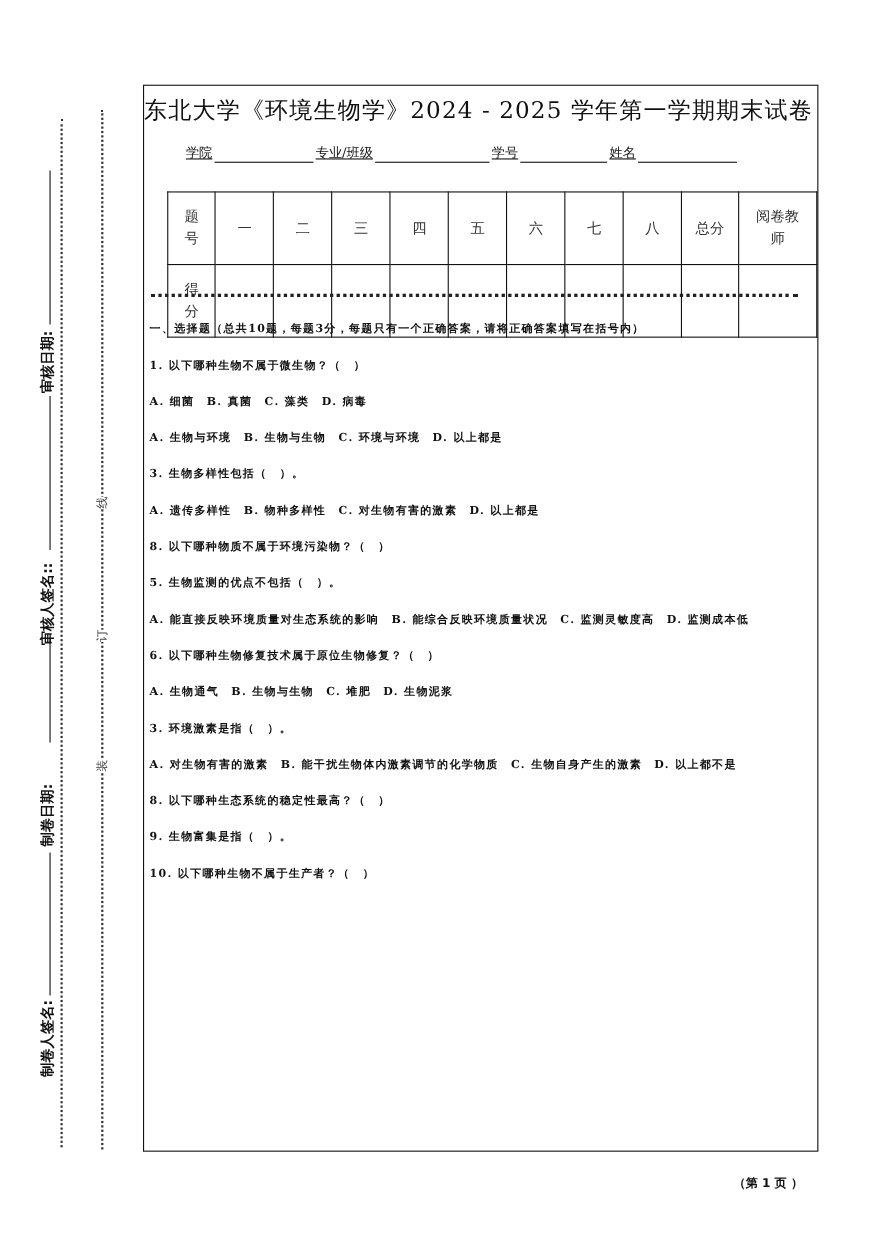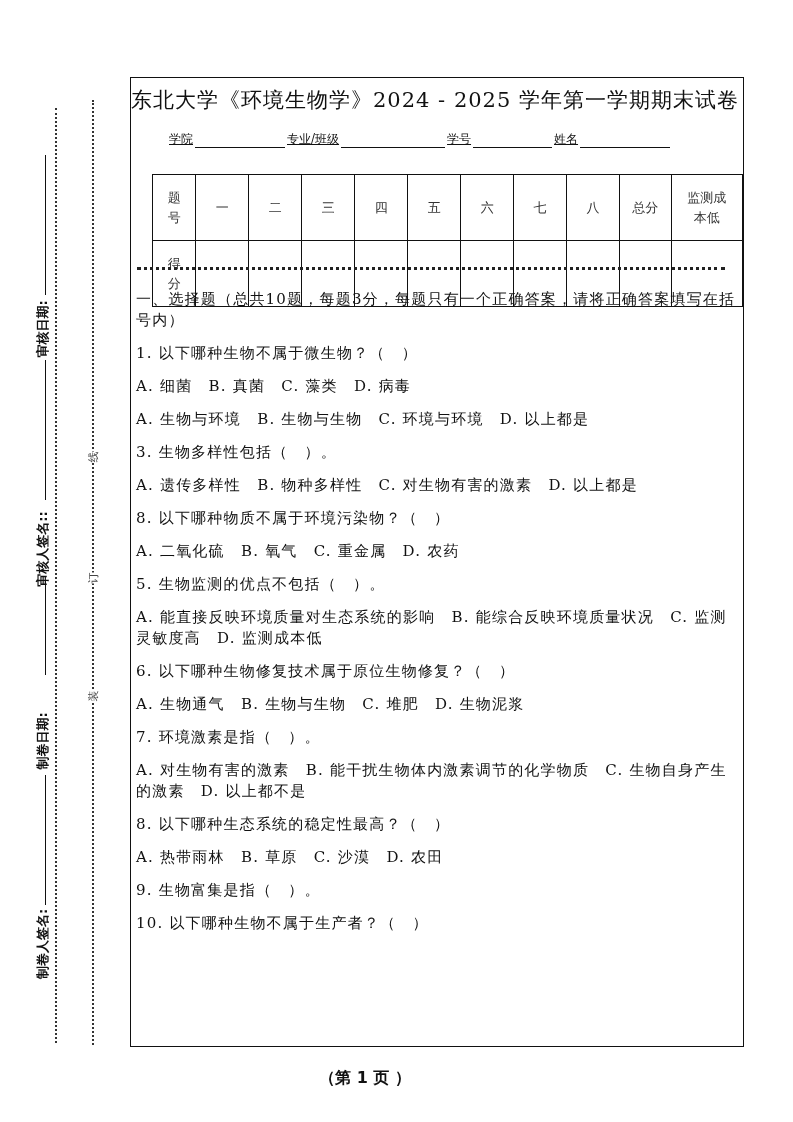--- a/index.html
+++ b/index.html
@@ -27,27 +27,27 @@
   table.score { position: absolute; left: 21px; top: 96px; border-collapse: collapse; font-size: 13px; }
   table.score td { border: 1.2px solid #111; text-align: center; vertical-align: middle; padding: 12px;
                    color: #333; }
   table.score td.rowhdr { width: 26px; line-height: 20px; height: 41px; }
   table.score td.col { width: 49px; }
   table.score td.total { width: 46px; }
   table.score td.teacher { width: 93px; line-height: 20px; }
 
   .sep { position: absolute; left: 6px; right: 18px; top: 189px; border-top: 3px dotted #222; }
 
-  .content { position: absolute; left: 5px; right: 4px; top: 211px; font-size: 15px; line-height: 21px;
-             letter-spacing: 1.2px; }
+  .content { position: absolute; left: 5px; right: 4px; top: 211px; font-size: 10px; line-height: 21px;
+             letter-spacing: 1.2px; font-weight: bold; }
   .content p { margin: 0 0 12px 0; }
   .content p.opt, .content p.q { }
 
-  .footer { position: absolute; top: 1068px; left: 0; width: 730px; text-align: center;
-            font-family: "DejaVu Sans", sans-serif; font-weight: bold; font-size: 16px; }
+  .footer { position: absolute; top: 1068px; left: 0; width: 730px; text-align: right;
+            font-family: "DejaVu Sans", sans-serif; font-weight: bold; font-size: 11px; }
 </style>
 </head>
 <body>
 
 <div>
   <div class="dotline" style="left:55px; top:108px; height:935px;"></div>
   <div class="dotline" style="left:92px; top:100px; height:945px;"></div>
 
   <div class="sigline" style="left:45px; top:155px; height:140px;"></div>
   <div class="vlabel" style="left:8px; top:320px; width:70px; text-align:center;">审核日期:</div>
@@ -86,21 +86,21 @@
       <td class="rowhdr">题号</td>
       <td class="col">一</td>
       <td class="col">二</td>
       <td class="col">三</td>
       <td class="col">四</td>
       <td class="col">五</td>
       <td class="col">六</td>
       <td class="col">七</td>
       <td class="col">八</td>
       <td class="total">总分</td>
-      <td class="teacher">监测成本低</td>
+      <td class="teacher">阅卷教师</td>
     </tr>
     <tr>
       <td class="rowhdr">得分</td>
       <td></td>
       <td></td>
       <td></td>
       <td></td>
       <td></td>
       <td></td>
       <td></td>
@@ -118,33 +118,31 @@
 
     <p class="q">1. 以下哪种生物不属于微生物？（　）</p>
     <p class="opt">A. 细菌　B. 真菌　C. 藻类　D. 病毒</p>
 
     <p class="opt">A. 生物与环境　B. 生物与生物　C. 环境与环境　D. 以上都是</p>
 
     <p class="q">3. 生物多样性包括（　）。</p>
     <p class="opt">A. 遗传多样性　B. 物种多样性　C. 对生物有害的激素　D. 以上都是</p>
 
     <p class="q">8. 以下哪种物质不属于环境污染物？（　）</p>
-    <p class="opt">A. 二氧化硫　B. 氧气　C. 重金属　D. 农药</p>
 
     <p class="q">5. 生物监测的优点不包括（　）。</p>
     <p class="opt">A. 能直接反映环境质量对生态系统的影响　B. 能综合反映环境质量状况　C. 监测灵敏度高　D. 监测成本低</p>
 
     <p class="q">6. 以下哪种生物修复技术属于原位生物修复？（　）</p>
     <p class="opt">A. 生物通气　B. 生物与生物　C. 堆肥　D. 生物泥浆</p>
 
-    <p class="q">7. 环境激素是指（　）。</p>
+    <p class="q">3. 环境激素是指（　）。</p>
     <p class="opt">A. 对生物有害的激素　B. 能干扰生物体内激素调节的化学物质　C. 生物自身产生的激素　D. 以上都不是</p>
 
     <p class="q">8. 以下哪种生态系统的稳定性最高？（　）</p>
-    <p class="opt">A. 热带雨林　B. 草原　C. 沙漠　D. 农田</p>
 
     <p class="q">9. 生物富集是指（　）。</p>
 
     <p class="q">10. 以下哪种生物不属于生产者？（　）</p>
   </div>
 </div>
 
 <div class="footer">（第 1 页 ）</div>
 
 </body></html>

